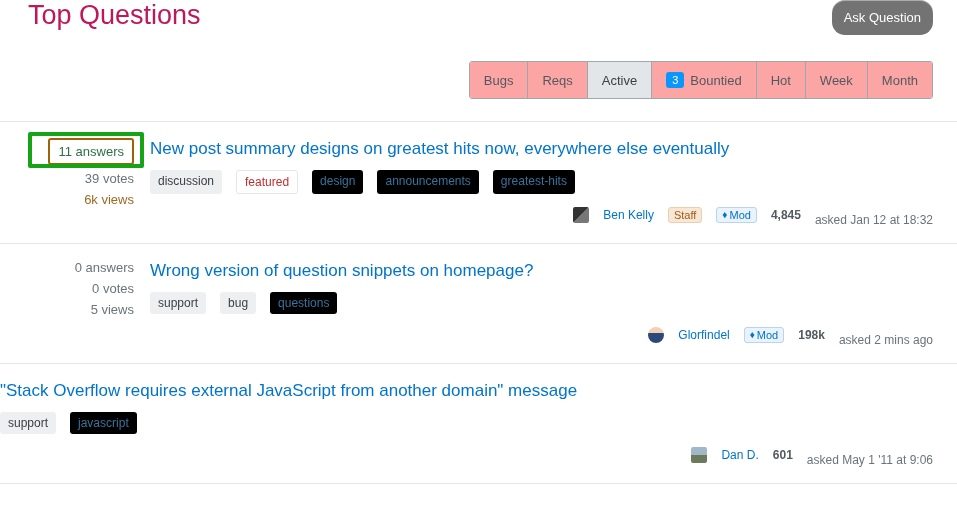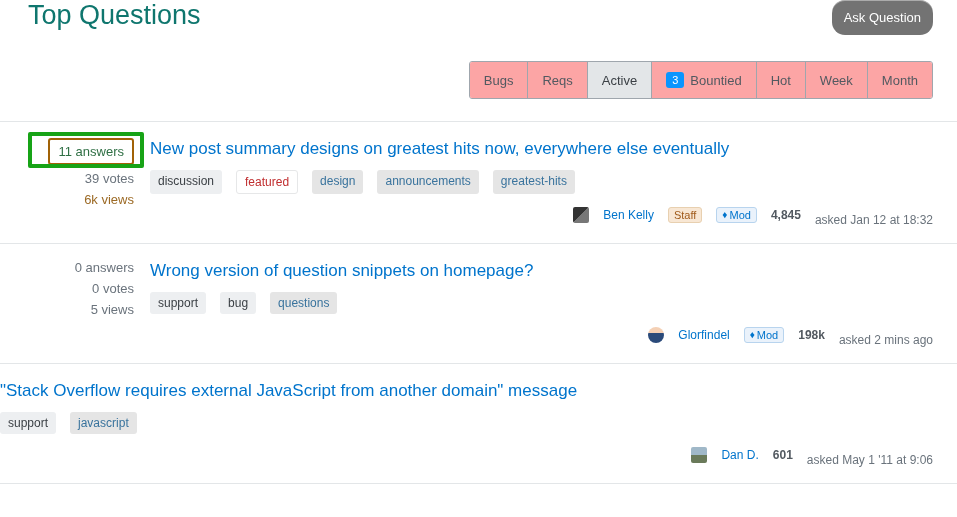--- a/index.html
+++ b/index.html
@@ -1,38 +1,38 @@
 <!DOCTYPE html>
 <html><head>
 <meta charset="utf-8">
 <style>
 * { box-sizing: border-box; margin: 0; padding: 0; }
 body { font-family: -apple-system, BlinkMacSystemFont, "Segoe UI", Arial, sans-serif; color: #232629; font-size: 13px; background: #fff; }
 .container { width: 957px; }
 .header { display: flex; justify-content: space-between; align-items: flex-start; padding: 0 24px 0 28px; }
-.page-title { font-size: 27px; font-weight: 400; color: #0f766e; }
+.page-title { font-size: 27px; font-weight: 400; color: #be185d; }
 .ask-btn { background: #737373; color: #fff; border: none; padding: 10px 12px; font-size: 13px; border-radius: 13px; cursor: pointer; box-shadow: inset 0 1px 0 rgba(255,255,255,0.4); }
 .tabs-row { display: flex; justify-content: flex-end; padding: 26px 24px 0 0; }
 .tabs { display: flex; border: 1px solid #9fa6ad; border-radius: 3px; overflow: hidden; }
 .tab { padding: 10px 14px; font-size: 13px; color: #525960; border-right: 1px solid #9fa6ad; cursor: pointer; display: flex; align-items: center; gap: 6px; background: #fca5a5; }
 .tab:last-child { border-right: none; }
 .tab.active { background: #e3e6e8; color: #3b4045; }
 .tab .badge { background: #0a95ff; color: #fff; padding: 2px 6px; border-radius: 3px; font-size: 11px; }
 .qlist { margin-top: 22px; border-top: 1px solid #e3e6e8; }
 .qrow { display: flex; border-bottom: 1px solid #e3e6e8; padding: 16px 24px 16px 0; }
 .stats { width: 150px; flex-shrink: 0; text-align: right; padding-right: 16px; font-size: 13px; color: #6a737c; position: relative; }
 .stats > div { margin-bottom: 6px; }
 .answers-box { display: inline-block; border: 2px solid #a16207; color: #2f6f44; padding: 4px 8px; border-radius: 3px; font-size: 13px; }
 .highlight-ring { position: absolute; border: 4px solid #17a316; border-radius: 2px; }
 .ring1 { right: 6px; top: -6px; width: 116px; height: 36px; }
 .views-hot { color: #9c6a25; }
 .content { flex: 1; }
 .qtitle { color: #0074cc; font-size: 17px; text-decoration: none; display: block; margin-bottom: 10px; line-height: 1.3; cursor: pointer; }
 .tags { display: flex; flex-wrap: wrap; gap: 14px; margin-bottom: 8px; text-align: right; }
-.tag { background: #e5e5e5; color: #39739d; padding: 4px 8px; border-radius: 3px; font-size: 12px; cursor: pointer; }
+.tag { background: #000000; color: #39739d; padding: 4px 8px; border-radius: 3px; font-size: 12px; cursor: pointer; }
 .tag.featured { background: #fff; color: #c02d2e; border: 1px solid #e6e7e8; }
 .tag.plain { background: #edeff1; color: #3b4045; }
 .userline { display: flex; justify-content: flex-end; align-items: center; gap: 14px; font-size: 12px; flex-wrap: wrap; }
 .avatar { width: 16px; height: 16px; border-radius: 2px; display: inline-block; }
 .av1 { background: linear-gradient(135deg,#333 50%,#777 50%); }
 .av2 { background: linear-gradient(180deg,#f4d0b5 40%,#2b4a7a 40%); border-radius: 50%; }
 .av3 { background: linear-gradient(180deg,#a0b8c8 50%,#6a7a5a 50%); }
 .uname { color: #0074cc; cursor: pointer; }
 .staff-badge { background: #f8e7d4; color: #a05a1a; border: 1px solid #e8d0b0; padding: 1px 5px; border-radius: 3px; font-size: 11px; }
 .mod-badge { background: #eaf2fb; color: #0074cc; border: 1px solid #b8d4ee; padding: 1px 5px; border-radius: 3px; font-size: 11px; display: inline-flex; align-items: center; gap: 2px; text-align: right; }

